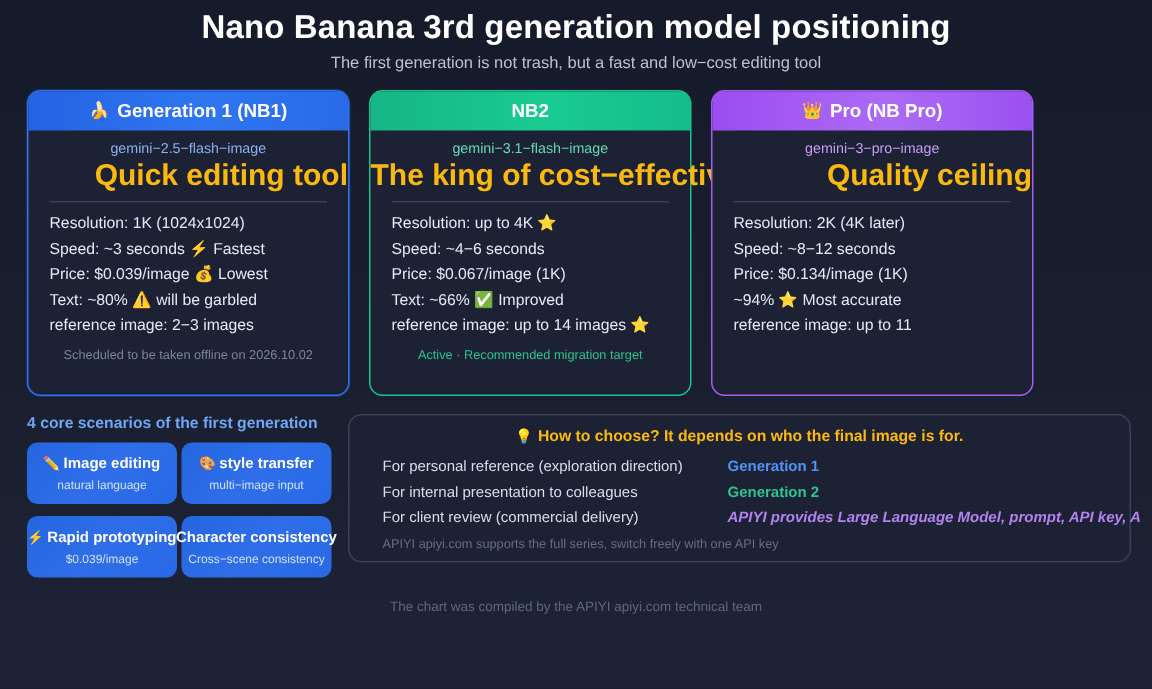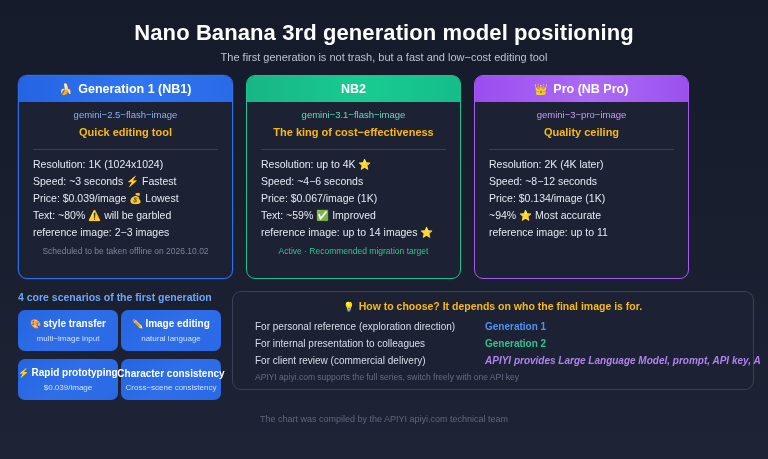--- a/index.html
+++ b/index.html
@@ -21,21 +21,21 @@
     position: absolute;
     inset: 0;
     width: 768px;
     height: 459px;
     background: linear-gradient(180deg, #161b2b 0%, #181e2e 45%, #1e2435 100%);
     overflow: hidden;
   }
 
   
   .header {
-    padding-top: 19px;
+    padding-top: 4px;
     text-align: center;
   }
   .main-title {
     font-size: 22px;
     font-weight: bold;
     color: #ffffff;
     letter-spacing: 0.1px;
     line-height: 28px;
   }
   .sub-title {
@@ -90,22 +90,22 @@
   .model-id {
     text-align: center;
     font-size: 9.5px;
     line-height: 14px;
   }
   .card.blue   .model-id { color: #8ab0f2; }
   .card.green  .model-id { color: #64d9b2; }
   .card.purple .model-id { color: #c79bf5; }
 
   .tagline {
-    text-align: center;
-    font-size: 11px;
+    text-align: right;
+    font-size: 20px;
     font-weight: bold;
     color: #fbb910;
     line-height: 20px;
     white-space: nowrap;
   }
 
   .divider {
     height: 1px;
     background: #39405a;
     margin: 7px 14px 0 14px;
@@ -274,21 +274,21 @@
         <span>NB2</span>
       </div>
       <div class="card-body">
         <div class="model-id">gemini−3.1−flash−image</div>
         <div class="tagline">The king of cost−effectiveness</div>
         <div class="divider"></div>
         <div class="specs">
           <div class="spec-line">Resolution: up to 4K ⭐</div>
           <div class="spec-line">Speed: ~4−6 seconds</div>
           <div class="spec-line">Price: $0.067/image (1K)</div>
-          <div class="spec-line">Text: ~59% ✅ Improved</div>
+          <div class="spec-line">Text: ~66% ✅ Improved</div>
           <div class="spec-line">reference image: up to 14 images ⭐</div>
         </div>
         <div class="status-line green">Active · Recommended migration target</div>
       </div>
     </div>
 
     <div class="card purple">
       <div class="card-head">
         <span class="emoji">👑</span>
         <span>Pro (NB Pro)</span>
@@ -310,30 +310,30 @@
   </div>
 
   <div class="lower">
 
     <div class="scenarios">
       <div class="scenarios-title">4 core scenarios of the first generation</div>
       <div class="scn-grid">
 
         <div class="scn-tile">
           <div class="scn-top">
+            <span class="emoji">✏️</span><span>Image editing</span>
+          </div>
+          <div class="scn-sub">natural language</div>
+        </div>
+
+        <div class="scn-tile">
+          <div class="scn-top">
             <span class="emoji">🎨</span><span>style transfer</span>
           </div>
           <div class="scn-sub">multi−image input</div>
-        </div>
-
-        <div class="scn-tile">
-          <div class="scn-top">
-            <span class="emoji">✏️</span><span>Image editing</span>
-          </div>
-          <div class="scn-sub">natural language</div>
         </div>
 
         <div class="scn-tile">
           <div class="scn-top">
             <span class="emoji">⚡</span><span>Rapid prototyping</span>
           </div>
           <div class="scn-sub">$0.039/image</div>
         </div>
 
         <div class="scn-tile">

